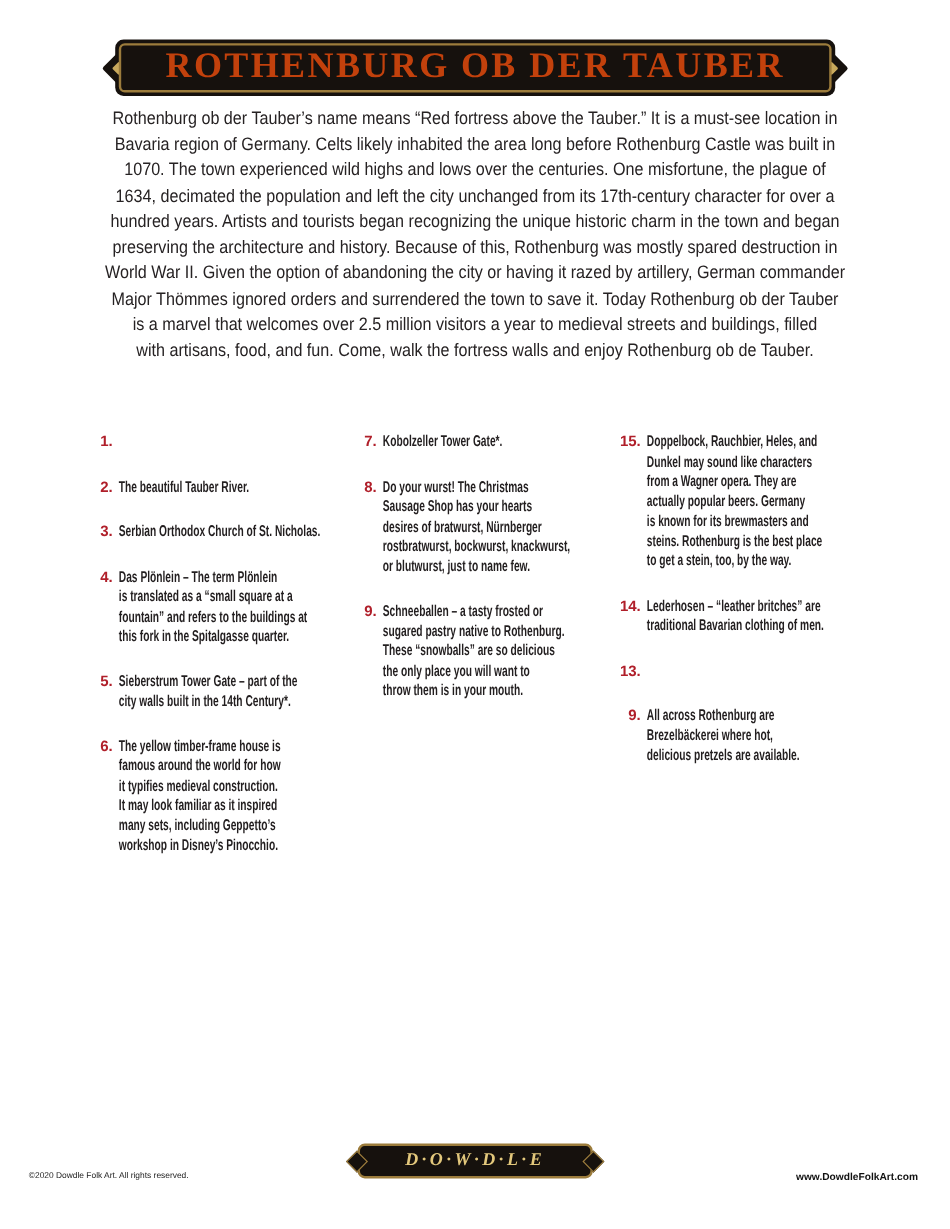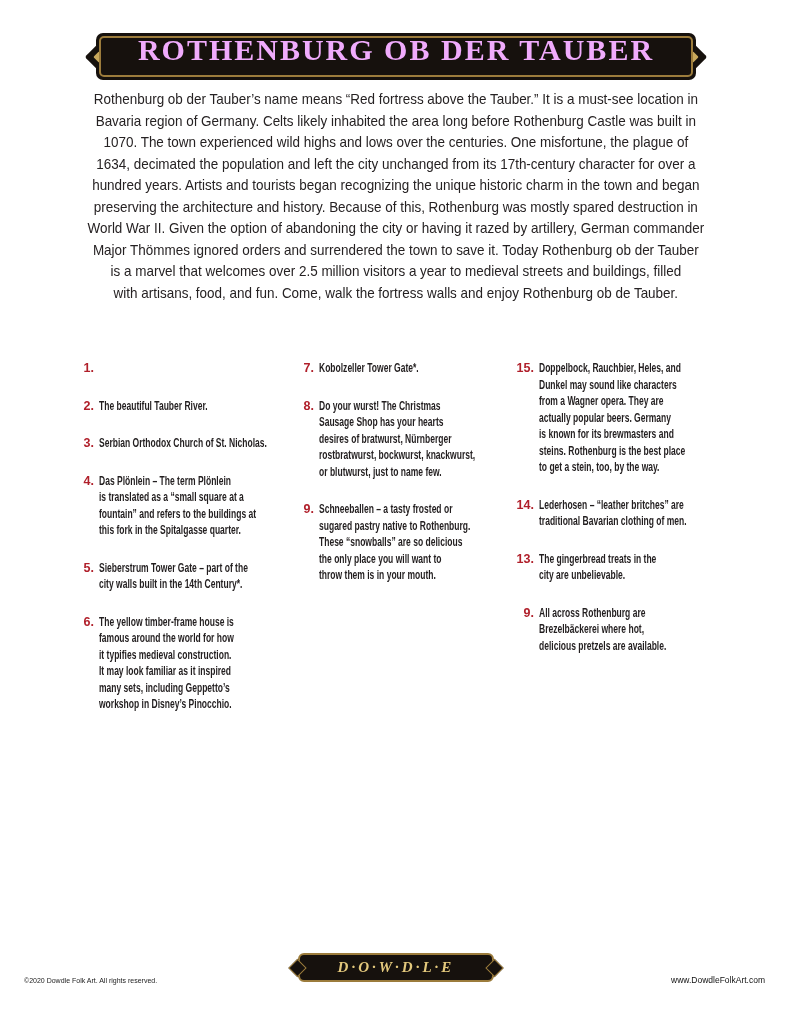--- a/index.html
+++ b/index.html
@@ -48,23 +48,23 @@
     background: #16110d;
     display: flex;
     align-items: center;
     justify-content: center;
   }
   .banner-title {
     font-family: "Liberation Serif", serif;
     font-weight: bold;
     font-size: 30px;
     letter-spacing: 2px;
-    color: #f0abfc;
+    color: #c2410c;
     white-space: nowrap;
-    padding-bottom: 14px;
+    padding-bottom: 3px;
   }
 
   
   .intro-wrap {
     position: absolute;
     top: 88px;
     left: 46px;
     width: 700px;
   }
   .intro {
@@ -150,21 +150,21 @@
     left: 24px;
     top: 977px;
     font-size: 7px;
     color: #222222;
   }
   .website {
     position: absolute;
     right: 27px;
     top: 975px;
     font-size: 8.5px;
-    font-weight: normal;
+    font-weight: bold;
     color: #111111;
   }
 </style>
 </head>
 <body>
 
 <div class="page">
 
   <div class="banner">
     <div class="endcap left">
@@ -282,24 +282,20 @@
       </div>
       <div class="item">
         <div class="num">14.</div>
         <div class="text-wrap">
             <div class="itext">Lederhosen – “leather britches” are
 traditional Bavarian clothing of men.</div>
           </div>
       </div>
       <div class="item">
         <div class="num">13.</div>
-        <div class="text-wrap">
-            <div class="itext">The gingerbread treats in the
-city are unbelievable.</div>
-          </div>
       </div>
       <div class="item">
         <div class="num">9.</div>
         <div class="text-wrap">
             <div class="itext">All across Rothenburg are
 Brezelbäckerei where hot,
 delicious pretzels are available.</div>
           </div>
       </div>
     </div>

